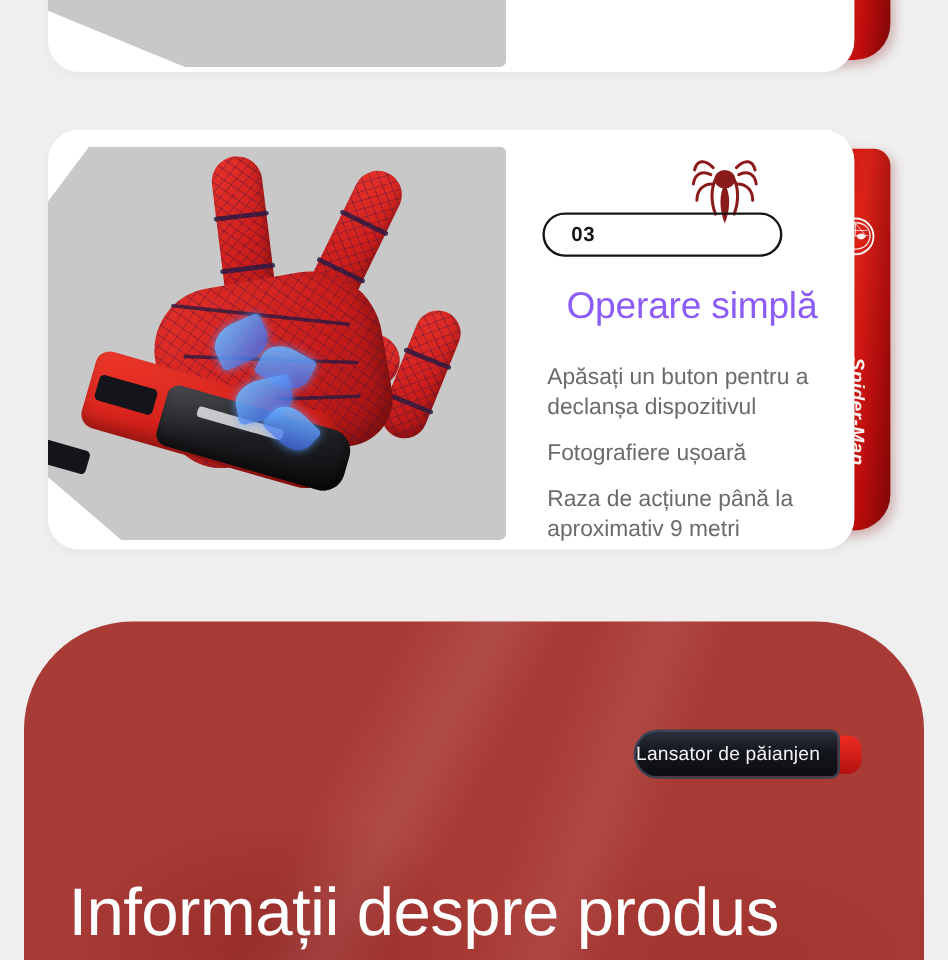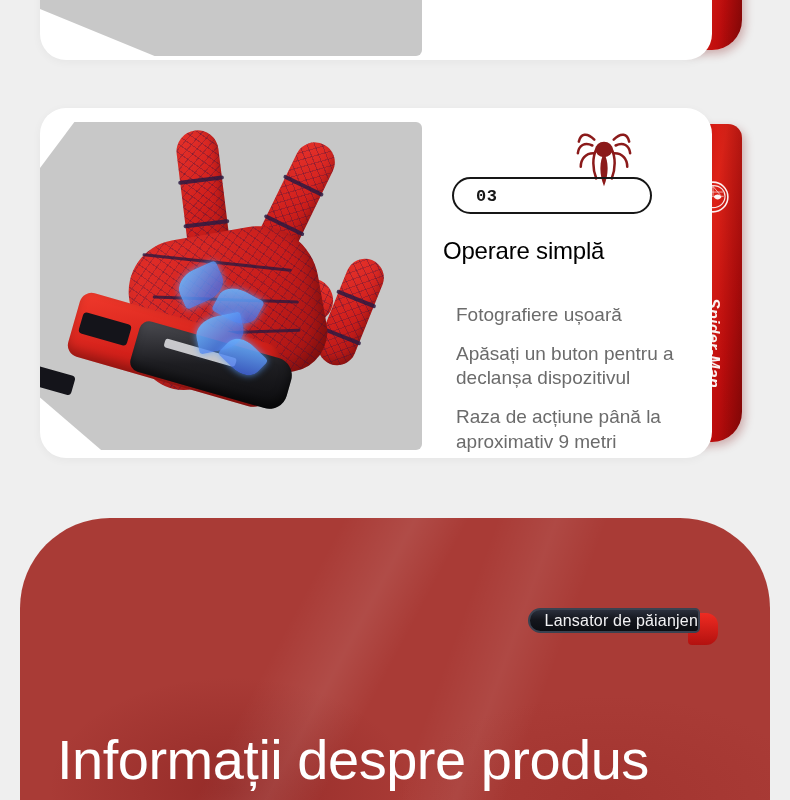--- a/index.html
+++ b/index.html
@@ -237,36 +237,35 @@
   }
   .number-badge span {
     position: absolute;
     left: 22px;
     top: 50%;
     transform: translateY(-50%);
     font-size: 17px;
     font-weight: bold;
     color: #171717;
     letter-spacing: 0.5px;
-    font-family: Liberation Mono, monospace;
   }
   .spider-logo {
     position: absolute;
     left: 573px;
     top: 128px;
     width: 62px;
     height: 66px;
     z-index: 2;
   }
   .card-heading {
     position: absolute;
-    left: 443px;
+    left: 472px;
     top: 237px;
-    font-size: 24px;
-    color: #000000;
+    font-size: 31px;
+    color: #8b5cf6;
     letter-spacing: -0.2px;
     white-space: nowrap;
   }
   .bullets {
     position: absolute;
     left: 456px;
     top: 303px;
     width: 232px;
   }
   .bullet {
@@ -294,28 +293,28 @@
       linear-gradient(118deg, rgba(255,255,255,0.00) 36%, rgba(255,255,255,0.085) 44%, rgba(255,255,255,0.00) 50%),
       linear-gradient(110deg, rgba(255,255,255,0.00) 56%, rgba(255,255,255,0.07) 63%, rgba(255,255,255,0.00) 69%),
       radial-gradient(ellipse 260px 160px at 28% 96%, rgba(120,20,20,0.4), rgba(0,0,0,0) 70%),
       radial-gradient(ellipse 300px 150px at 78% 100%, rgba(150,40,35,0.35), rgba(0,0,0,0) 70%);
   }
   .launcher-badge {
     position: absolute;
     left: 528px;
     top: 608px;
     width: 172px;
-    height: 25px;
+    height: 41px;
     background: linear-gradient(180deg,#2a2f3c 0%,#14161d 45%,#0c0e13 100%);
     border: 2px solid #3b4250;
     border-radius: 21px 8px 8px 21px;
     box-sizing: border-box;
     display: flex;
     align-items: center;
-    justify-content: flex-end;
+    justify-content: flex-start;
     z-index: 4;
   }
   .launcher-badge span {
     color: #f2f2f4;
     font-size: 16px;
     letter-spacing: 0.2px;
     white-space: nowrap;
   }
   .badge-red-tab {
     position: absolute;
@@ -440,22 +439,22 @@
   <path d="M32 26 C27 34 27 48 32 60 C37 48 37 34 32 26 Z" fill="#8b1a1a"></path>
 </svg>
 
 <div class="number-badge">
   <span>03</span>
 </div>
 
 <div class="card-heading">Operare simplă</div>
 
 <div class="bullets">
+  <div class="bullet">Apăsați un buton pentru a declanșa dispozitivul</div>
   <div class="bullet">Fotografiere ușoară</div>
-  <div class="bullet">Apăsați un buton pentru a declanșa dispozitivul</div>
   <div class="bullet">Raza de acțiune până la aproximativ 9 metri</div>
 </div>
 
 <div class="red-section">
   <div class="tex"></div>
 </div>
 
 <div class="badge-red-tab"></div>
 <div class="launcher-badge">
   <span>Lansator de păianjen</span>

